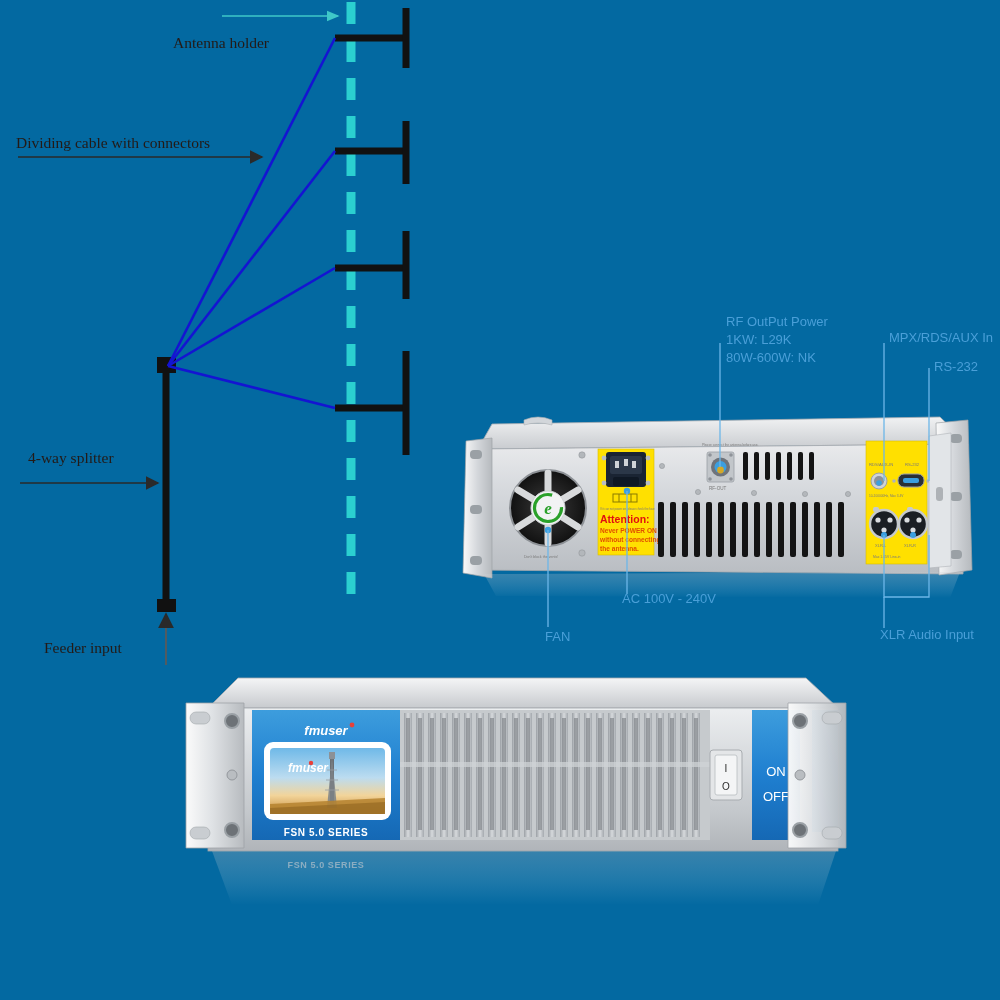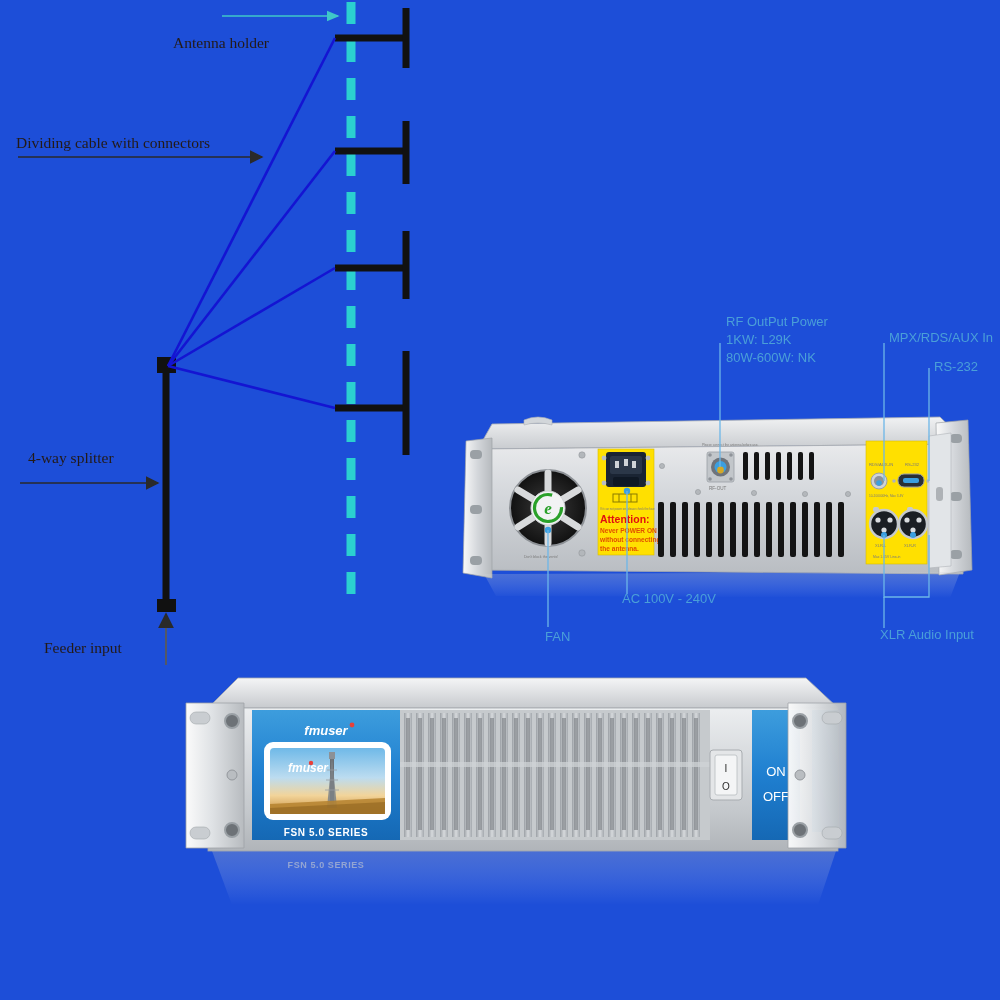--- a/index.html
+++ b/index.html
@@ -1,18 +1,18 @@
 <!DOCTYPE html>
 <html><head>
 <meta charset="utf-8">
 <style>
   html,body{margin:0;padding:0;background:#ffffff;}
   body{width:1000px;height:1000px;overflow:hidden;
        font-family:"Liberation Sans", sans-serif;}
-  #stage{position:relative;width:1000px;height:1000px;background:#1d4ed8;}
+  #stage{position:relative;width:1000px;height:1000px;background:#0369a1;}
   svg.layer{position:absolute;left:0;top:0;width:1000px;height:1000px;overflow:visible;}
   .dtxt{font-family:"Liberation Serif", serif;font-size:15.5px;fill:#241a16;}
   .ctxt{font-family:"Liberation Sans", sans-serif;font-size:13px;fill:#4a9fd8;}
   .tiny{font-family:"Liberation Sans", sans-serif;fill:#7a7a7a;}
 </style>
 </head>
 <body>
 
 <div id="stage">
 

